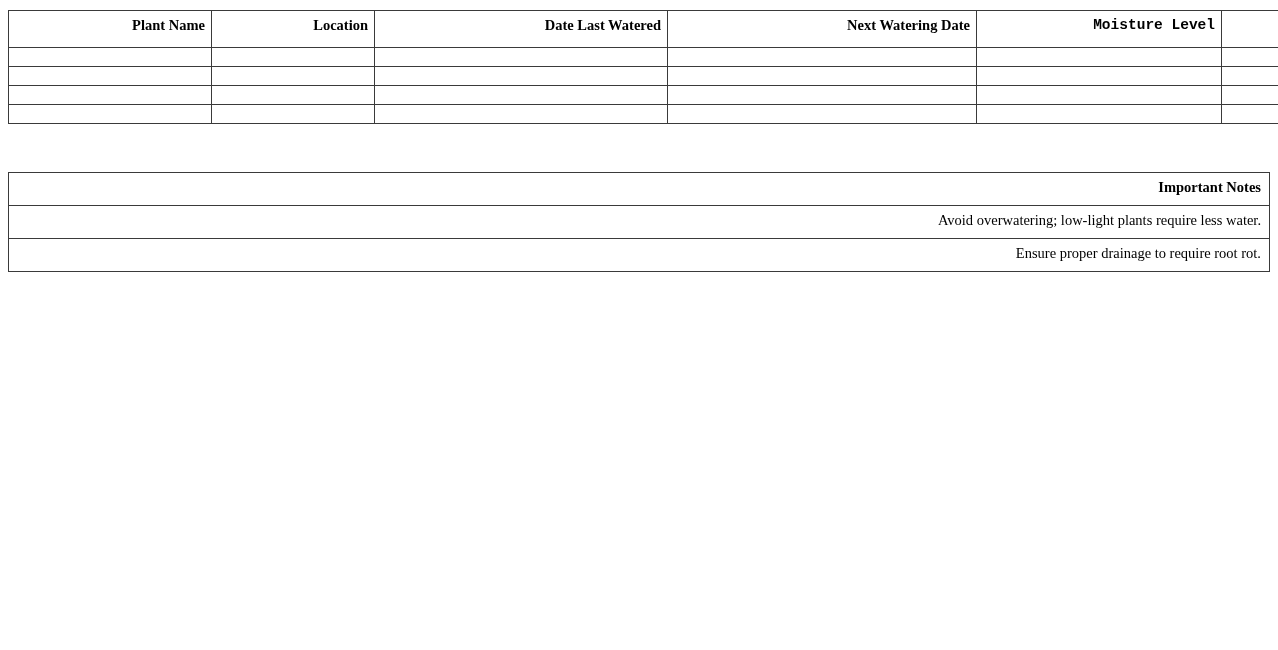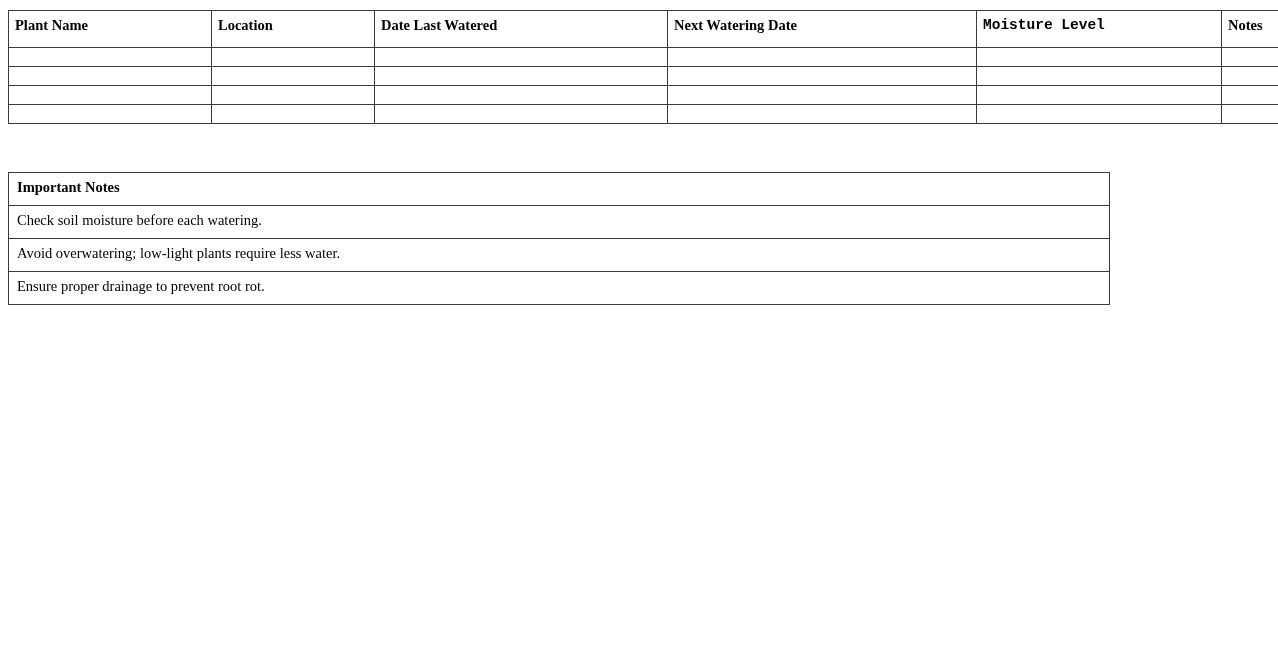--- a/index.html
+++ b/index.html
@@ -25,21 +25,21 @@
   
   table.grid {
     border-collapse: collapse;
     table-layout: fixed;
   }
   table.grid td,
   table.grid th {
     border: 1px solid #3a3a3a;
     padding: 4px 6px;
     vertical-align: top;
-    text-align: left;
+    text-align: right;
     font-weight: normal;
     font-size: 14.5px;
     line-height: 1.35;
   }
   table.grid th {
     font-weight: bold;
   }
 
   #plant-table {
     position: absolute;
@@ -63,21 +63,21 @@
     height: 12px;
     padding-top: 3px;
     padding-bottom: 3px;
   }
 
   
   #notes-table {
     position: absolute;
     left: 8px;
     top: 172px;
-    width: 1102px;
+    width: 1262px;
   }
   #notes-table th,
   #notes-table td {
     padding: 5px 8px;
     height: 22px;
   }
   #notes-table th {
     font-weight: bold;
   }
 </style>
@@ -134,24 +134,21 @@
   </table>
 
   <table class="grid" id="notes-table">
     <thead>
       <tr>
         <th>Important Notes</th>
       </tr>
     </thead>
     <tbody>
       <tr>
-        <td>Check soil moisture before each watering.</td>
-      </tr>
-      <tr>
         <td>Avoid overwatering; low-light plants require less water.</td>
       </tr>
       <tr>
-        <td>Ensure proper drainage to prevent root rot.</td>
+        <td>Ensure proper drainage to require root rot.</td>
       </tr>
     </tbody>
   </table>
 
 </div>
 
 </body></html>

